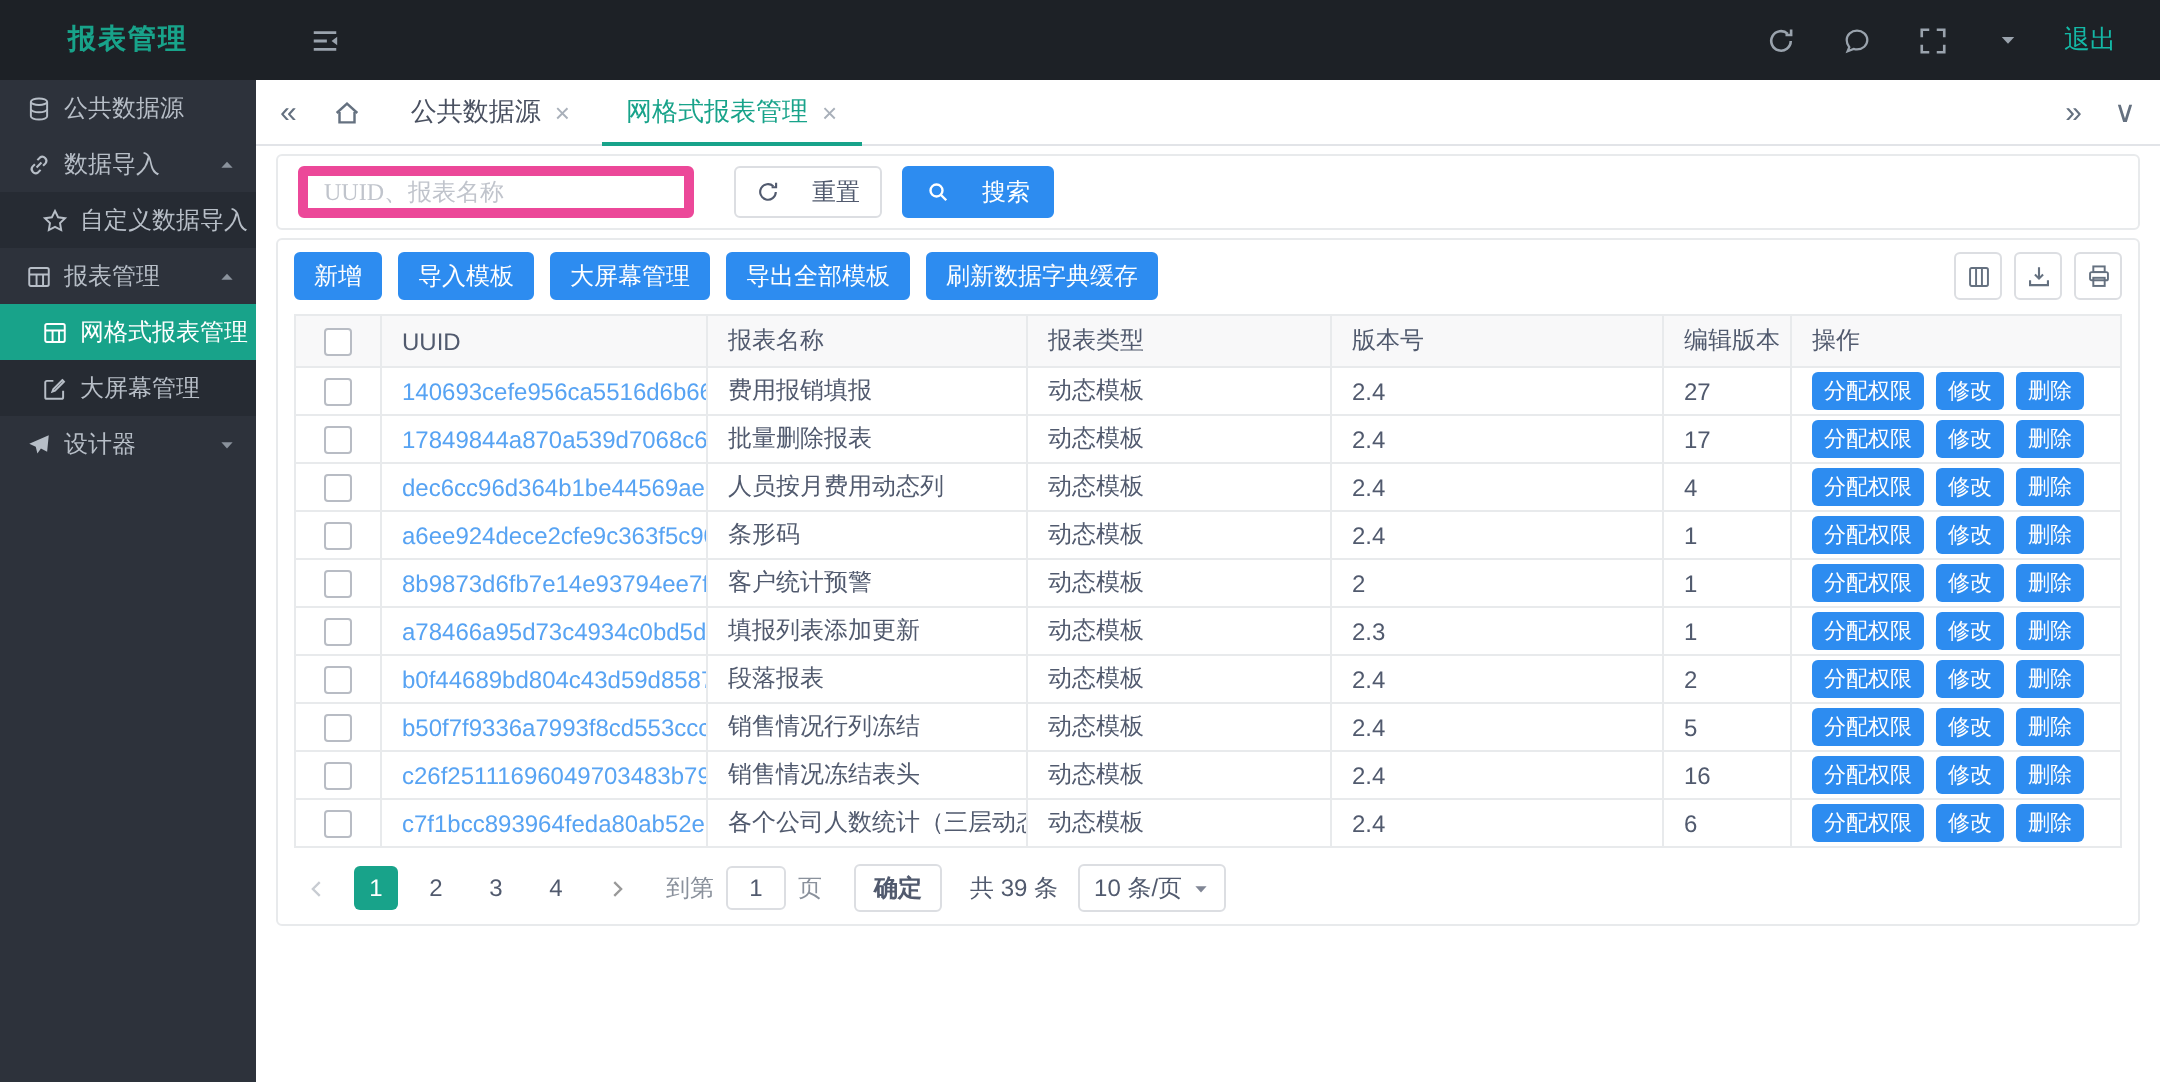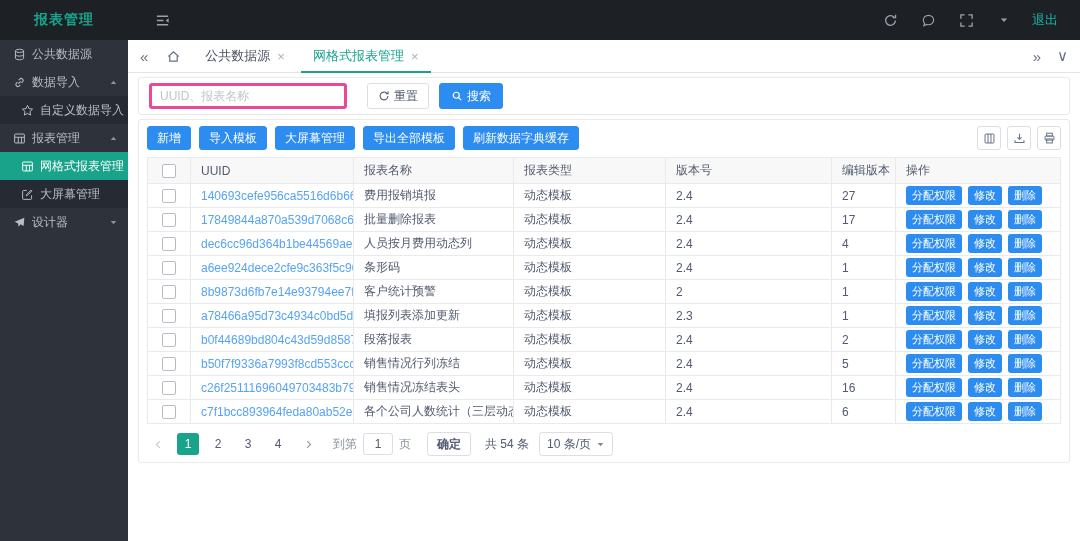--- a/index.html
+++ b/index.html
@@ -39,23 +39,23 @@
   .tabs { display:flex; height:100%; }
   .tab { display:flex; align-items:center; gap:7px; padding:0 14px; height:100%; position:relative; cursor:pointer; }
   .tab.active { color:#18a38a; }
   .tab.active::after { content:""; position:absolute; left:2px; right:2px; bottom:-1px; height:2px; background:#18a38a; }
   .tab-close { color:#a9b0ba; font-size:13px; }
   .tabbar-right { margin-left:auto; display:flex; gap:16px; }
 
   
   .content { padding:4px 10px; flex:1; }
   .search-panel { border:1px solid #e8eaec; border-radius:3px; padding:5px 10px; display:flex; align-items:center; }
-  .search-input { width:198px; height:26px; border:3px solid #ec4899; border-radius:3px; padding:0 8px; font-size:12px; color:#ec4899; outline:none; font-family:Liberation Sans, sans-serif; }
+  .search-input { width:198px; height:26px; border:5px solid #ec4899; border-radius:3px; padding:0 8px; font-size:12px; color:#ec4899; outline:none; font-family:Liberation Serif, serif; }
   .search-input::placeholder { color:#c0c4cc; }
-  .btn { display:inline-flex; align-items:center; gap:4px; border-radius:3px; font-size:12px; cursor:pointer; font-family:Liberation Sans, sans-serif; }
+  .btn { display:inline-flex; align-items:center; gap:16px; border-radius:3px; font-size:12px; cursor:pointer; font-family:Liberation Sans, sans-serif; }
   .btn svg { width:12px; height:12px; }
   .btn-reset { margin-left:20px; height:26px; padding:0 10px; background:#fff; border:1px solid #dcdee2; color:#515a6e; }
   .btn-search { margin-left:10px; height:26px; padding:0 11px; background:#2d8cf0; border:1px solid #2d8cf0; color:#fff; }
 
   .table-panel { border:1px solid #e8eaec; border-radius:3px; margin-top:4px; padding:6px 8px; }
   .toolbar { display:flex; align-items:center; gap:23px; margin-bottom:7px; }
   .btn-blue { height:24px; padding:0 9px; background:#2d8cf0; color:#fff; border:1px solid #2d8cf0; border-radius:3px; font-size:12px; cursor:pointer; font-family:inherit; }
   .icon-btns { margin-left:auto; display:flex; gap:6px; }
   .icon-btn { width:24px; height:24px; border:1px solid #dcdee2; border-radius:3px; background:#fff; color:#657180; display:inline-flex; align-items:center; justify-content:center; cursor:pointer; }
   .icon-btn svg { width:13px; height:13px; }
@@ -420,21 +420,21 @@
           </span>
         <span class="page-btn nav next">
             <svg viewBox="0 0 16 16" fill="none" stroke="currentColor" stroke-width="1.7">
               <path d="M6 3l5 5-5 5"></path>
             </svg>
           </span>
         <span class="goto-label">到第</span>
         <input class="goto-input" value="1" style="">
         <span class="goto-label">页</span>
         <button class="confirm-btn">确定</button>
-        <span class="total">共 54 条</span>
+        <span class="total">共 39 条</span>
         <span class="page-size">
           <span>10 条/页</span>
           <span class="ps-caret">
               <svg viewBox="0 0 16 16">
                 <path d="M3 5.5h10L8 11z" fill="currentColor"></path>
               </svg>
             </span>
         </span>
       </div>
     </div>

